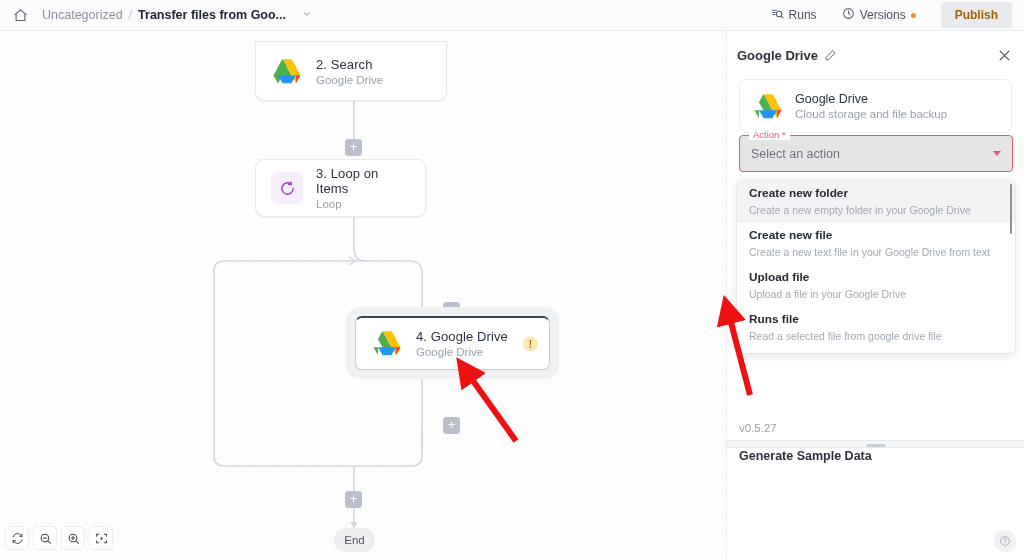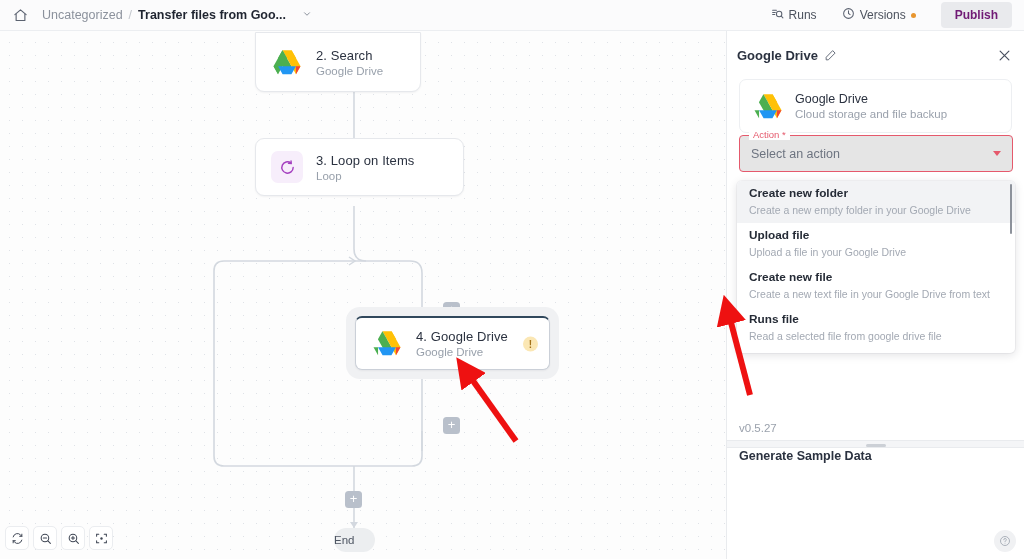--- a/index.html
+++ b/index.html
@@ -24,21 +24,21 @@
   .crumbs { display: flex; align-items: center; gap: 6px; margin-left: 14px; }
   .crumb-muted { font-size: 12.5px; color: #8b919c; }
   .crumb-sep { font-size: 12.5px; color: #c2c6cd; }
   .crumb-strong { font-size: 12.5px; color: #1f2430; font-weight: 700; }
   .crumb-caret { color: #8b919c; font-size: 10px; margin-left: 10px; }
   .topbar-right { margin-left: auto; display: flex; align-items: center; gap: 25px; }
   .tb-item { display: flex; align-items: center; gap: 5px; font-size: 12px; color: #4c525e; }
   .tb-item svg { color: #5b6270; }
   .dot-orange { width: 5px; height: 5px; border-radius: 50%; background: #e8962f; display:inline-block; }
   .publish-btn {
-    background: #e9eaed; color: #701a75; font-size: 12px; font-weight: 600;
+    background: #e9eaed; color: #a16207; font-size: 12px; font-weight: 600;
     border: none; border-radius: 4px; padding: 6px 14px; cursor: default;
   }
 
   
   .canvas {
     position: absolute; top: 31px; left: 0; width: 726px; height: 528px;
     background-color: #fdfdfd;
     background-image: radial-gradient(#dfe2e7 0.9px, transparent 0.9px);
     background-size: 13px 13px;
     background-position: 3px 5px;
@@ -52,22 +52,22 @@
     border-radius: 9px;
     box-shadow: 0 1px 2px rgba(20,25,40,.05);
     display: flex; align-items: center;
     padding: 0 14px;
   }
   .node-ico { width: 34px; height: 34px; display:flex; align-items:center; justify-content:center; flex: 0 0 34px; }
   .node-txt { margin-left: 12px; display: flex; flex-direction: column; gap: 2px; }
   .node-title { font-size: 13px; color: #2b3240; font-weight: 500; letter-spacing: .1px;}
   .node-sub { font-size: 11.5px; color: #98a0ab; }
 
-  #node-search { left: 255px; top: 1px; width: 166px; height: 60px; border-top-left-radius:0; border-top-right-radius:0;}
-  #node-loop   { left: 255px; top: 107px; width: 209px; height: 58px; }
+  #node-search { left: 255px; top: 10px; width: 192px; height: 60px; border-top-left-radius:0; border-top-right-radius:0;}
+  #node-loop   { left: 255px; top: 128px; width: 171px; height: 58px; }
   .loop-badge {
     width: 32px; height: 32px; border-radius: 7px; background: #f7eefb;
     display: flex; align-items: center; justify-content: center;
   }
   
   .node-wrap-sel {
     position: absolute; left: 346px; top: 276px; width: 213px; height: 72px;
     background: #f0f1f3; border-radius: 14px;
   }
   #node-gdrive {
@@ -82,21 +82,21 @@
   }
 
   .plus-btn {
     position: absolute; width: 17px; height: 17px; border-radius: 3.5px;
     background: #b9c0cb; color: #fff; font-size: 13px; line-height: 16px;
     text-align: center; font-weight: 500;
   }
   .end-pill {
     position: absolute; left: 334px; top: 497px; width: 41px; height: 24px;
     background: #eceef0; border-radius: 12px;
-    font-size: 11.5px; color: #4f5663; line-height: 24px;
+    font-size: 11.5px; color: #4f5663; text-align: center; line-height: 24px;
   }
 
   
   .canvas-tools {
     position: absolute; left: 5px; top: 495px;
     display: flex; gap: 4px; z-index: 20;
   }
   .ctool {
     width: 24px; height: 24px; background: #fff; border: 1px solid #ebedf0;
     border-radius: 5px; display: flex; align-items: center; justify-content: center;
@@ -395,26 +395,26 @@
       <span class="action-value">Select an action</span>
       <span class="action-caret"></span>
     </div>
 
     <div class="dropdown">
       <div class="dd-item hl">
         <div class="dd-title">Create new folder</div>
         <div class="dd-desc">Create a new empty folder in your Google Drive</div>
       </div>
       <div class="dd-item">
+        <div class="dd-title">Create new file</div>
+        <div class="dd-desc">Create a new text file in your Google Drive from text</div>
+      </div>
+      <div class="dd-item">
         <div class="dd-title">Upload file</div>
         <div class="dd-desc">Upload a file in your Google Drive</div>
-      </div>
-      <div class="dd-item">
-        <div class="dd-title">Create new file</div>
-        <div class="dd-desc">Create a new text file in your Google Drive from text</div>
       </div>
       <div class="dd-item">
         <div class="dd-title">Runs file</div>
         <div class="dd-desc">Read a selected file from google drive file</div>
       </div>
       <div class="dd-item">
         <div class="dd-title">Get File</div>
 
       </div>
 

